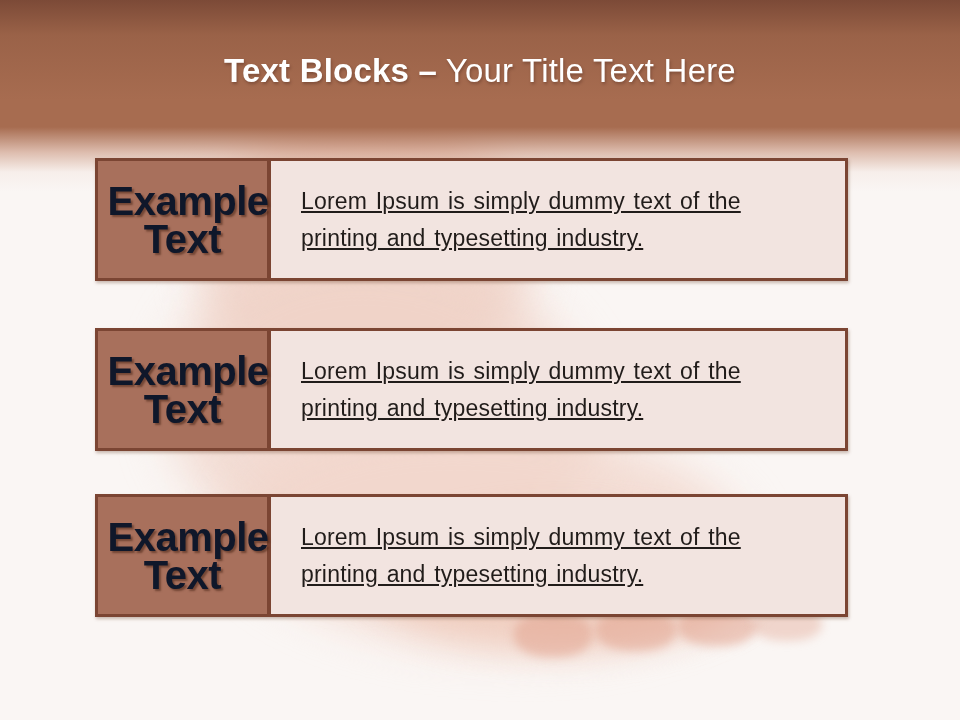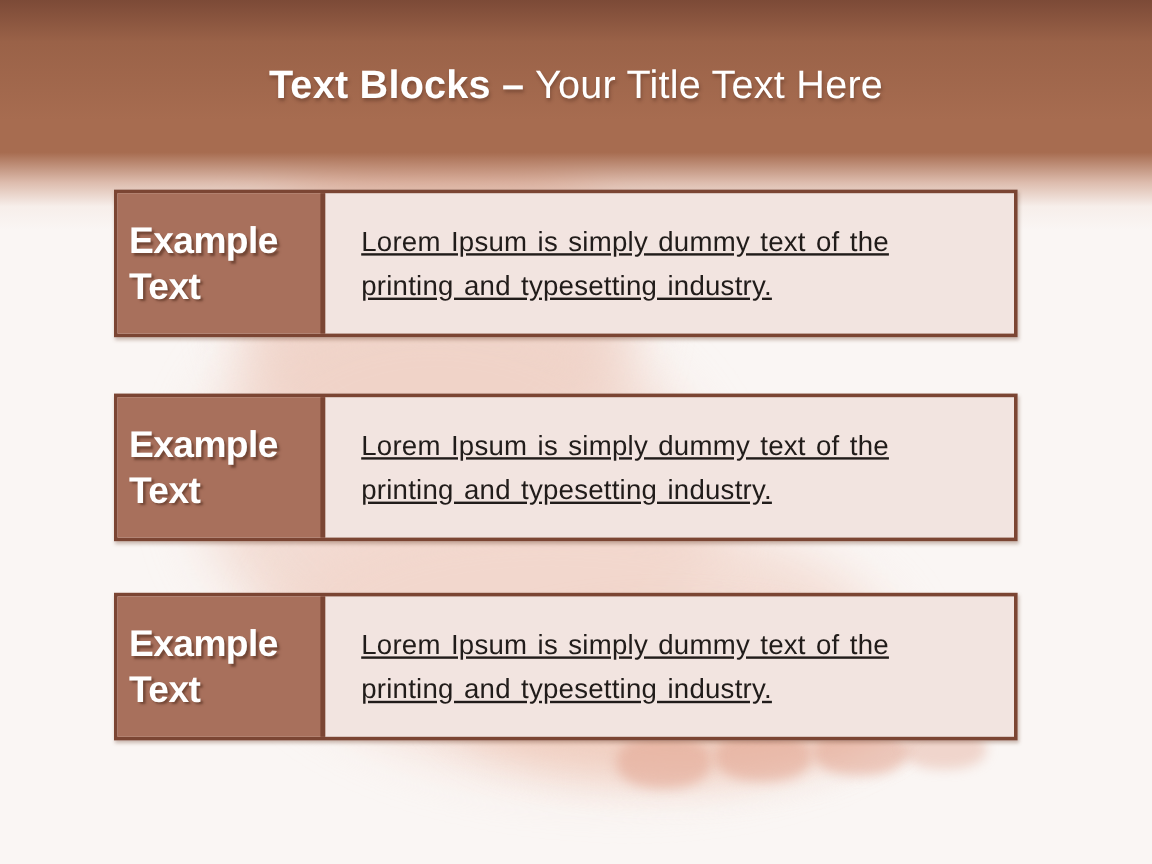--- a/index.html
+++ b/index.html
@@ -57,22 +57,22 @@
   .block-2 { top:328px; }
   .block-3 { top:494px; }
 
   .label-cell {
     width:173px; flex:0 0 173px; box-sizing:border-box;
     border-right:4px solid var(--block-border,#7b4533);
     background:var(--label-cell-bg,#a8705c);
     display:flex; align-items:center; justify-content:center;
   }
   .label-text {
-    width:150px; text-align:left; color:#ffffff; font-weight:700;
-    font-size:31px; line-height:38px; letter-spacing:-0.5px;
+    width:150px; text-align:center; color:#0f172a; font-weight:700;
+    font-size:40px; line-height:38px; letter-spacing:-0.5px;
     text-shadow:2px 2px 2px rgba(70,35,20,0.55);
   }
   .body-cell {
     flex:1; display:flex; flex-direction:column; justify-content:center;
     padding-left:30px; padding-right:10px;
     color:var(--body-text,#211c1a); font-size:23px; line-height:37px;
     word-spacing:2px; letter-spacing:0.2px;text-decoration:underline;
   }
 </style>
 </head>

